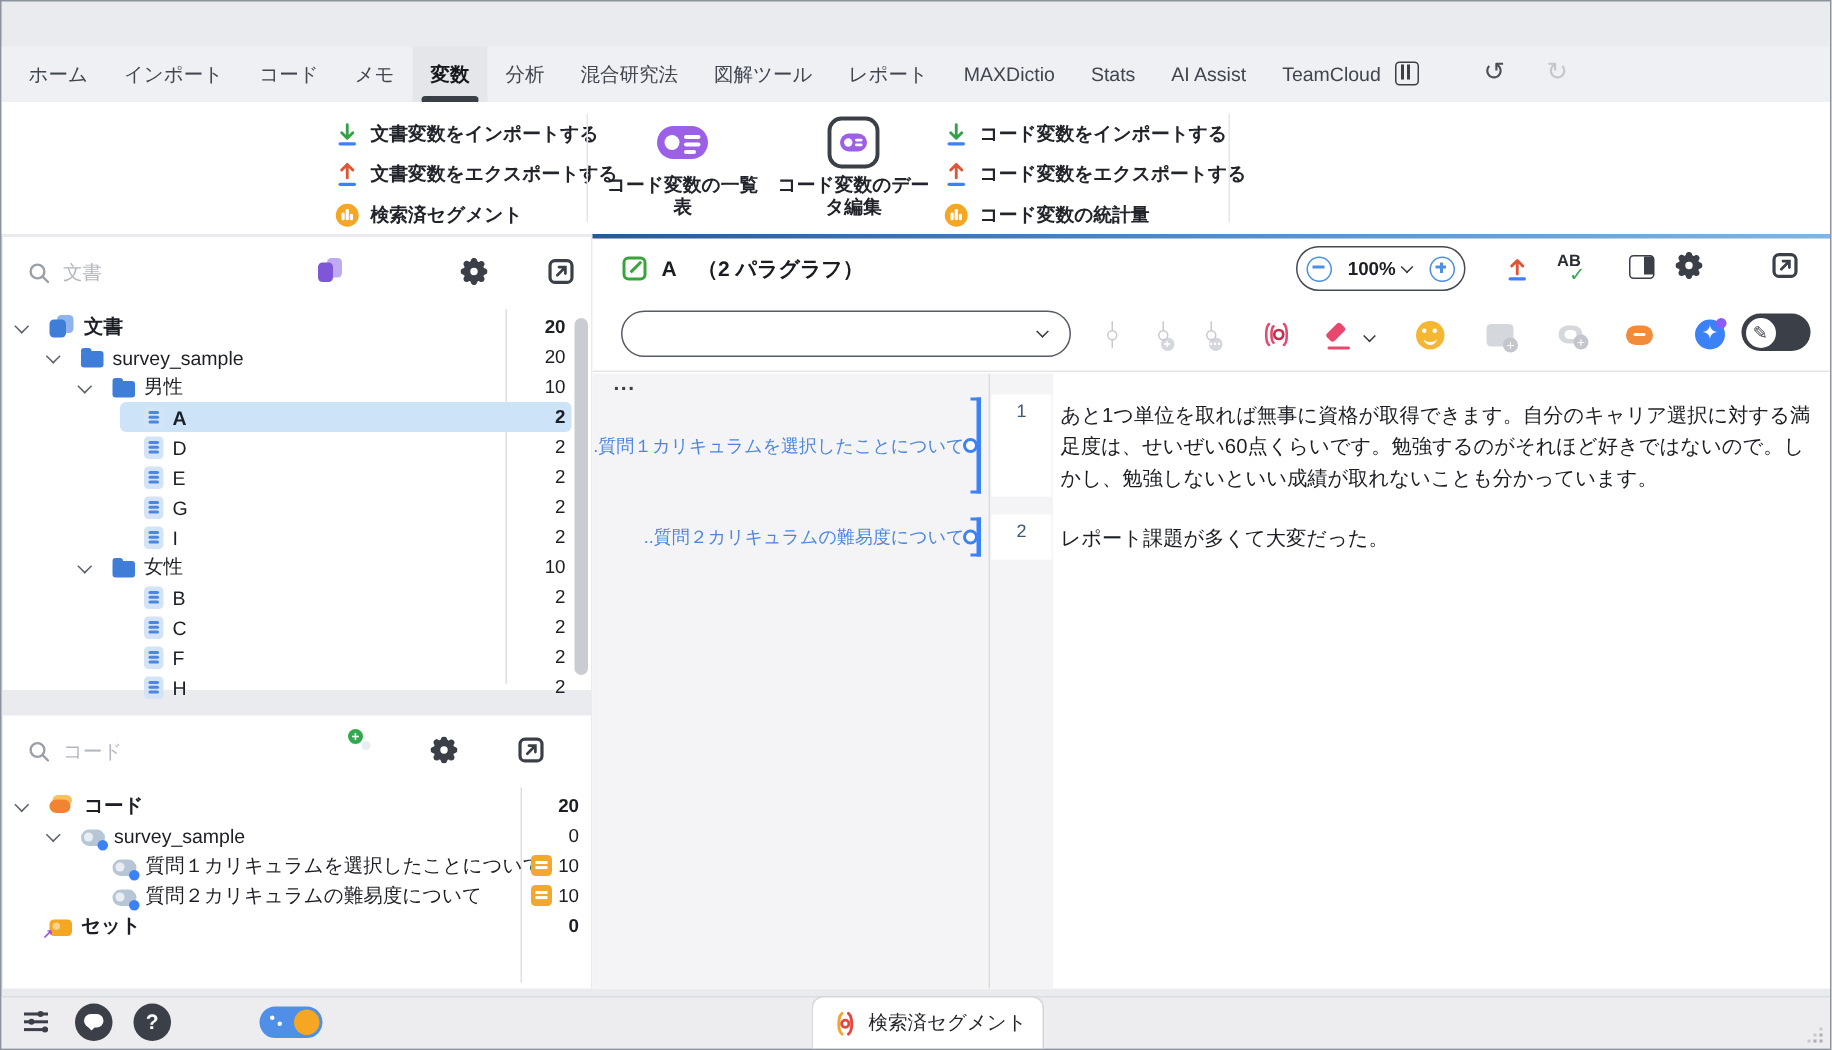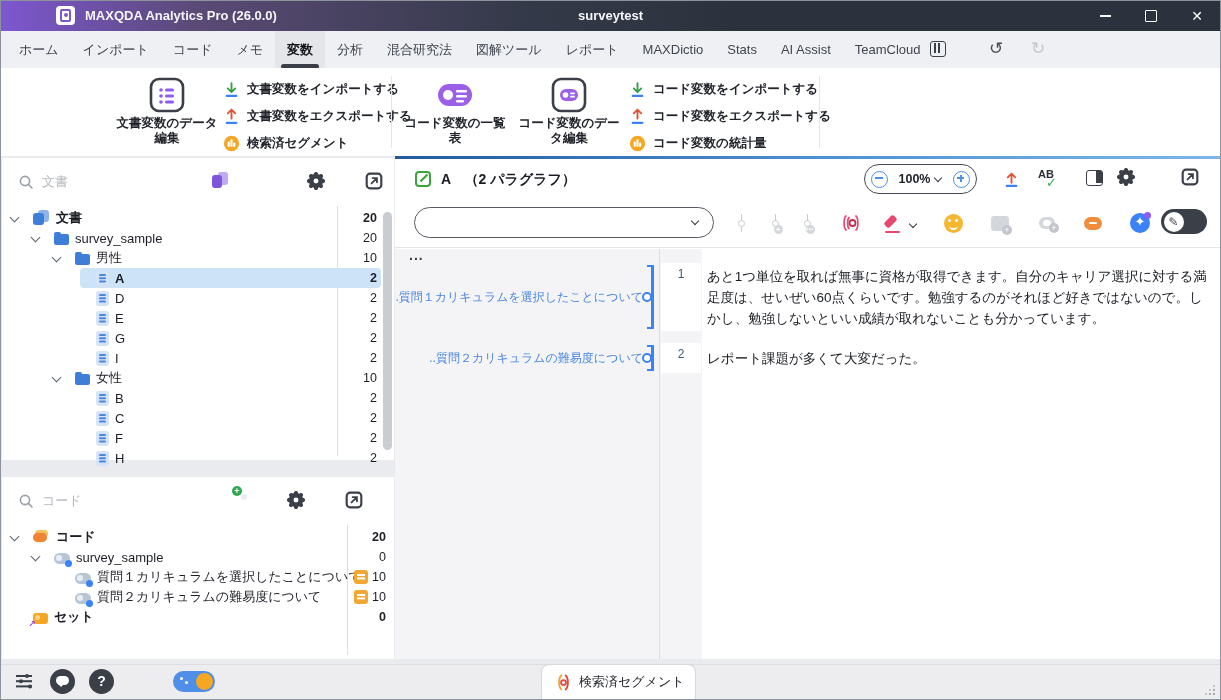--- a/index.html
+++ b/index.html
@@ -188,34 +188,20 @@
   .grip{position:absolute;right:5px;bottom:4px;width:10px;height:10px;}
   .grip::before{content:'';position:absolute;right:0;bottom:0;width:2px;height:2px;background:#a9adb3;
     box-shadow:-4px 0 0 #a9adb3,0 -4px 0 #a9adb3,-4px -4px 0 #c6c9cd,0 -8px 0 #c6c9cd,-8px 0 0 #c6c9cd;}
   svg{display:block;}
 </style>
 </head>
 <body>
 
 <div class="window">
 
-  <div class="titlebar">
-    <span class="app-icon"></span>
-    <span class="app-title">MAXQDA Analytics Pro (26.0.0)</span>
-    <span class="doc-title">surveytest</span>
-    <div class="win-controls">
-      <span class="win-btn">
-          <i class="bar"></i>
-        </span>
-      <span class="win-btn">
-          <i class="box"></i>
-        </span>
-      <span class="win-btn win-close">✕</span>
-    </div>
-  </div>
 
   <div class="menubar">
     <div id="menu-tabs">
         <div class="menu-tab">ホーム</div>
         <div class="menu-tab">インポート</div>
         <div class="menu-tab">コード</div>
         <div class="menu-tab">メモ</div>
         <div class="menu-tab active">変数</div>
         <div class="menu-tab">分析</div>
         <div class="menu-tab">混合研究法</div>
@@ -229,36 +215,20 @@
     <span class="mi-grid"></span>
     <span class="mi-undo">↻</span>
     <span class="mi-redo">↻</span>
     <div class="login">
       <span class="avatar"></span>
       <span>ログイン</span>
     </div>
   </div>
 
   <div class="ribbon" id="ribbon">
-      <div class="rib-big" style="left: 112px; width: 108px;">
-        <div class="big-ico">
-          <svg width="36" height="36" viewBox="0 0 36 36">
-            <rect x="2" y="2" width="32" height="32" rx="8" fill="#fff" stroke="#3a3f48" stroke-width="2.6"></rect>
-            <g fill="#8b5cf6">
-              <circle cx="12" cy="13" r="1.8"></circle>
-              <rect x="16" y="11.4" width="9" height="3" rx="1.5"></rect>
-              <circle cx="12" cy="19" r="1.8"></circle>
-              <rect x="16" y="17.4" width="9" height="3" rx="1.5"></rect>
-              <circle cx="12" cy="25" r="1.8"></circle>
-              <rect x="16" y="23.4" width="9" height="3" rx="1.5"></rect>
-            </g>
-          </svg>
-        </div>
-        <div class="big-lab">文書変数のデータ編集</div>
-      </div>
       <div class="rib-small" style="left: 222px; top: 9px; font-family: Liberation Mono, monospace;">
         <span>
           <svg width="17" height="17" viewBox="0 0 16 16">
             <path d="M8 2v8M4.5 7 8 10.5 11.5 7" stroke="#34a04a" stroke-width="1.8" fill="none" stroke-linecap="round" stroke-linejoin="round"></path>
             <rect x="2.5" y="13" width="11" height="2" rx="1" fill="#3b82f6"></rect>
           </svg>
         </span>
         <span class="small-lab">文書変数をインポートする</span>
       </div>
       <div class="rib-small" style="left: 222px; top: 36px;">

